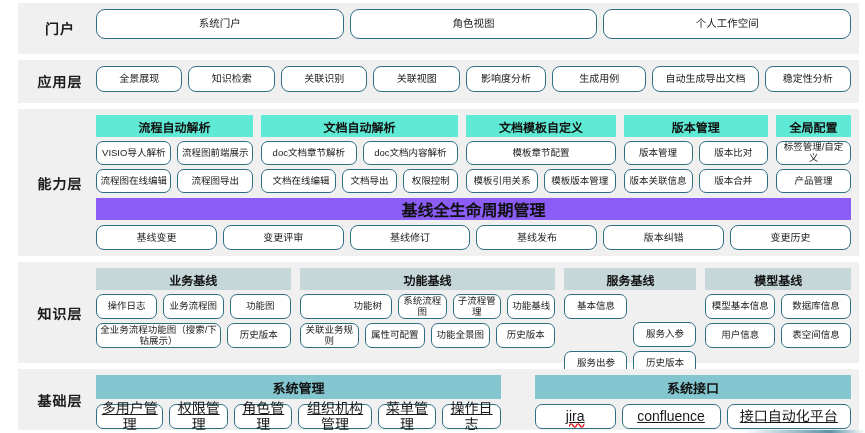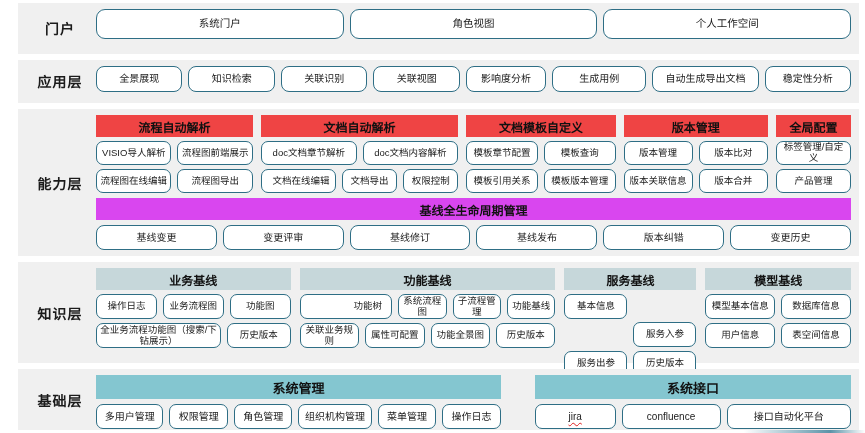--- a/index.html
+++ b/index.html
@@ -60,41 +60,41 @@
   .app .pill{height:26px;border-radius:8px;font-size:10px;}
 
   
   .ghead{
     display:flex;align-items:center;justify-content:center;
     font-size:12px;font-weight:bold;
     color:#111;
     height:22px;
     box-sizing:border-box;
   }
-  .ghead.cap{background:#ef4444;}
+  .ghead.cap{background:#5eead4;}
   .ghead.know{background:#c6d7da;}
   .ghead.base{background:#84c6d0;height:24px;font-size:13px;}
-  .ghead.life{background:#d946ef;height:22px;font-size:12px;}
+  .ghead.life{background:#8b5cf6;height:22px;font-size:16px;}
 
   
   .cap-groups{display:flex;gap:8px;align-items:flex-start;}
   .cap-col{display:flex;flex-direction:column;gap:4px;min-width:0;}
   .cap-col .row .pill{height:24px;}
   .life-block{display:flex;flex-direction:column;gap:5px;}
   .life-row .pill{height:25px;border-radius:8px;font-size:10px;}
 
   
   .know-groups{display:flex;gap:9px;align-items:flex-start;}
   .know-col{display:flex;flex-direction:column;gap:4px;min-width:0;}
   .know-col .row .pill{height:25px;}
 
   
   .base-groups{display:flex;gap:34px;align-items:flex-start;}
   .base-col{display:flex;flex-direction:column;gap:5px;min-width:0;}
-  .base-col .row .pill{height:25px;font-size:10px;}
+  .base-col .row .pill{height:25px;font-size:14px;text-decoration:underline;}
 
   .misspell{
     text-decoration:underline wavy #e02020;
     text-underline-offset:2px;
   }
   
   .bottom-accent{
     position:absolute;left:0;bottom:0;width:865px;height:3px;
     background:linear-gradient(90deg,#ffffff 0%,#ffffff 86%,#5b93a8 96%,#ffffff 100%);
   }
@@ -155,21 +155,20 @@
             <div class="row">
               <div class="pill" style="flex: 1.05 1 0px; padding-left: 8px;">文档在线编辑</div>
               <div class="pill" style="flex: 0.8 1 0px;">文档导出</div>
               <div class="pill" style="flex: 0.8 1 0px;">权限控制</div>
             </div>
           </div>
           <div class="cap-col" style="flex: 1.55 1 0px;">
             <div class="ghead cap">文档模板自定义</div>
             <div class="row">
               <div class="pill" style="flex: 1 1 0px;">模板章节配置</div>
-              <div class="pill" style="flex: 1 1 0px;">模板查询</div>
             </div>
             <div class="row">
               <div class="pill" style="flex: 1 1 0px;">模板引用关系</div>
               <div class="pill" style="flex: 1 1 0px;">模板版本管理</div>
             </div>
           </div>
           <div class="cap-col" style="flex: 1.5 1 0px;">
             <div class="ghead cap">版本管理</div>
             <div class="row">
               <div class="pill" style="flex: 1 1 0px;">版本管理</div>

